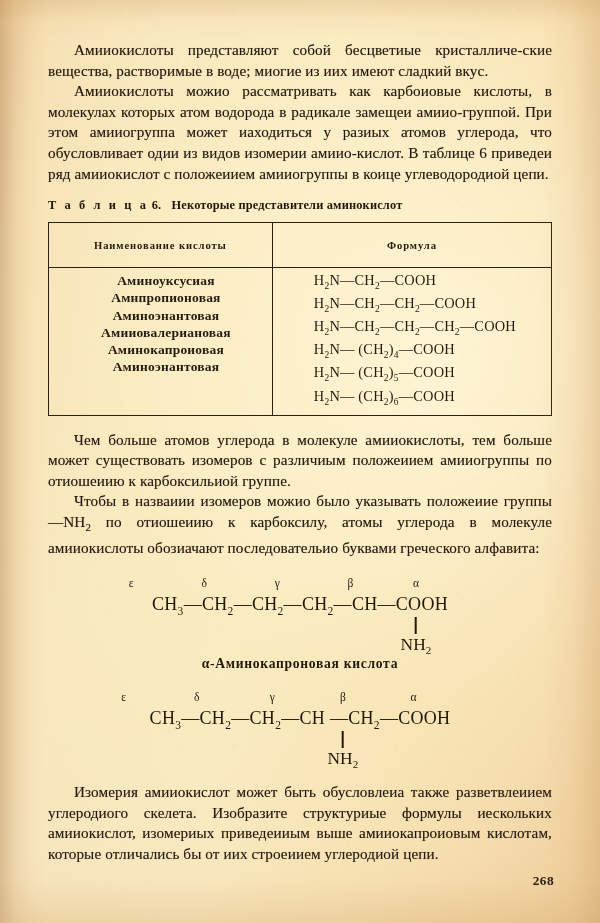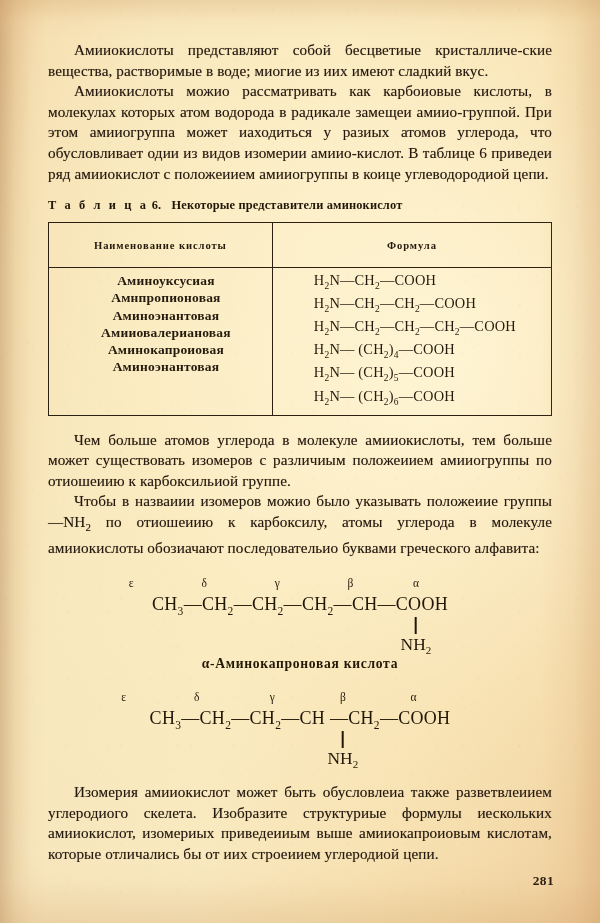--- a/index.html
+++ b/index.html
@@ -293,14 +293,14 @@
     <p class="body" style="margin-top:16px">Изомерия амииокислот может быть обусловлеиа также разветвлеиием углеродиого скелета. Изобразите структуриые формулы иескольких амииокислот, изомериых приведеииым выше амииокапроиовым кислотам, которые отличались бы от иих строеиием углеродиой цепи.</p>
 
   </div>
 
   <div id="gutter-left"></div>
   <div id="gutter-right"></div>
   <div id="edge-top"></div>
   <div id="edge-bottom"></div>
   <div id="grain"></div>
 
-  <div id="page-number">281</div>
+  <div id="page-number">268</div>
 </div>
 
 </body></html>

